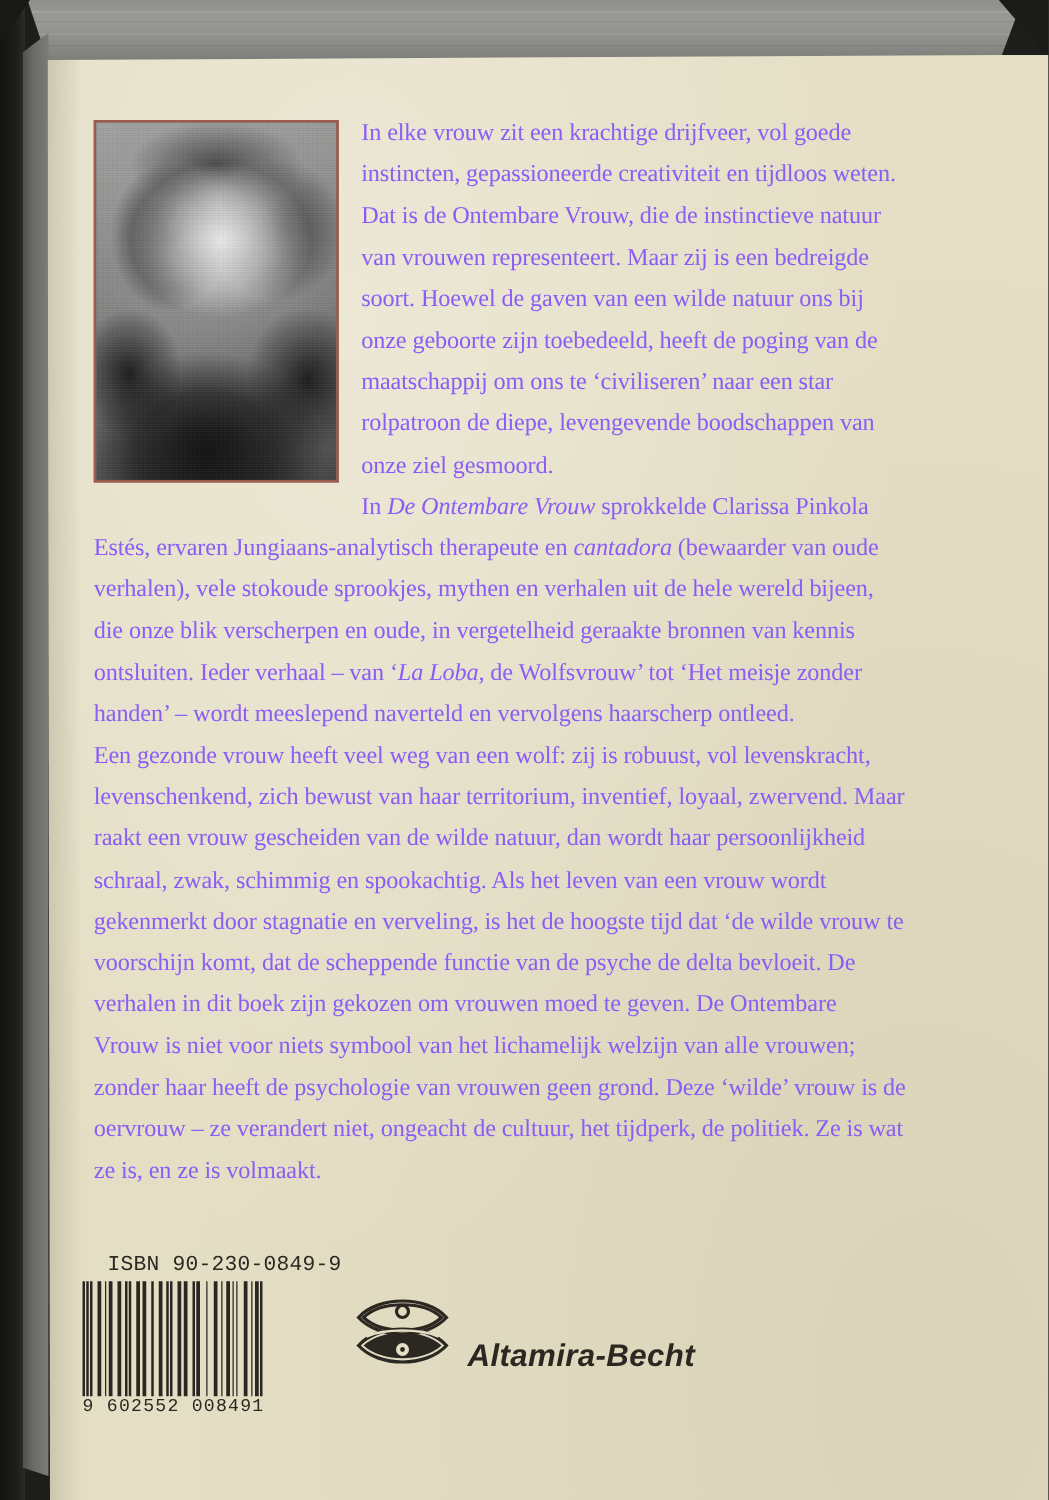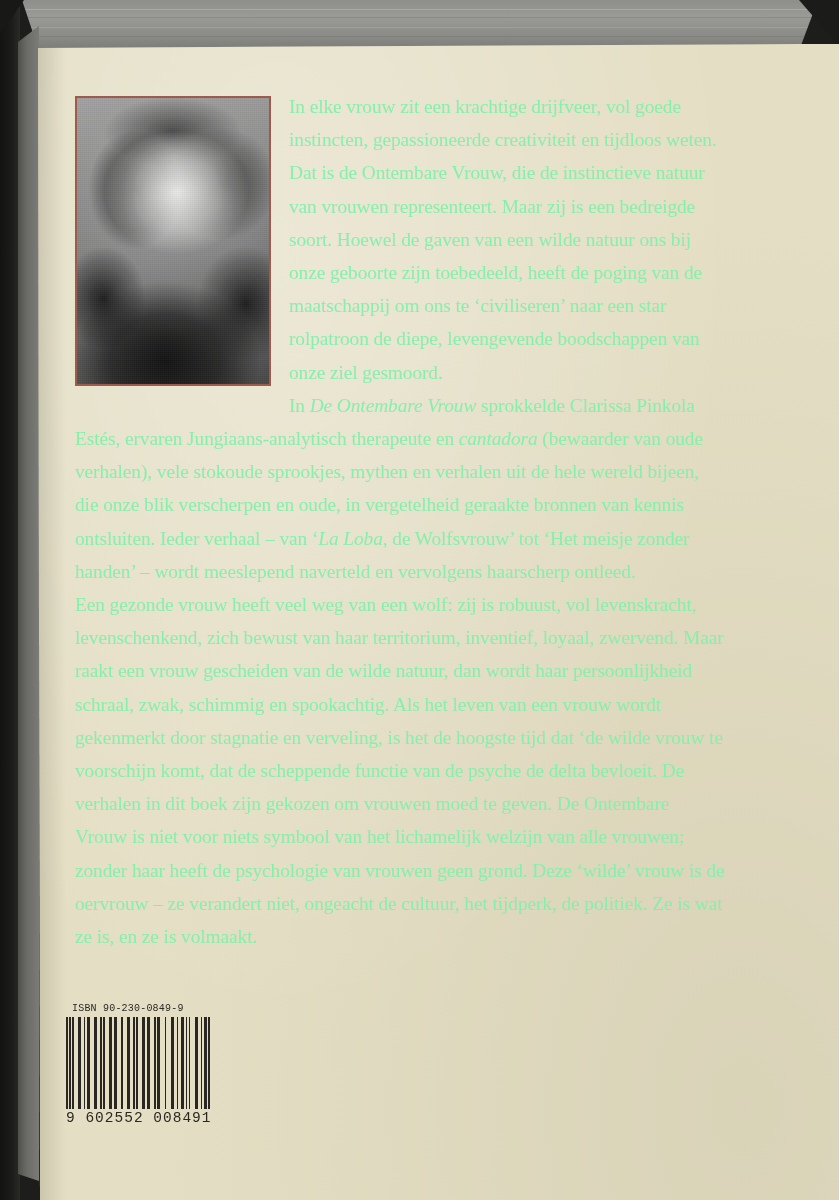--- a/index.html
+++ b/index.html
@@ -90,21 +90,21 @@
     background: linear-gradient(90deg, rgba(110,104,82,0.22) 0%, rgba(110,104,82,0) 100%);
     pointer-events: none;
   }
 
   
   .blurb {
     position: absolute;
     left: 75px;
     top: 90px;
     width: 650px;
-    color: #86efac;
+    color: #8b5cf6;
     font-family: "Liberation Serif", serif;
     font-size: 19.4px;
     line-height: 33.2px;
     text-align: left;
     letter-spacing: -0.1px;
   }
   .blurb p { margin: 0; }
   .blurb em { font-style: italic; }
 
   
@@ -150,24 +150,24 @@
 
   
   .barcode-block {
     position: absolute;
     left: 66px;
     top: 1003px;
     width: 145px;
   }
   .isbn-label {
     font-family: "Liberation Mono", monospace;
-    font-size: 10px;
+    font-size: 17px;
     letter-spacing: 0.2px;
     color: #2b2822;
-    margin-left: 6px;
+    margin-left: 20px;
     margin-bottom: 3px;
     white-space: nowrap;
   }
   .barcode-bars {
     display: flex;
     align-items: flex-end;
     height: 92px;
     background: #e4dec4;
   }
   .barcode-bars i {
@@ -299,14 +299,31 @@
         <i style="width: 1.55px; background: rgb(42, 39, 34);"></i>
         <i style="width: 1.55px; background: transparent;"></i>
         <i style="width: 3.1px; background: rgb(42, 39, 34);"></i>
         <i style="width: 1.55px; background: transparent;"></i>
         <i style="width: 1.55px; background: rgb(42, 39, 34);"></i>
         <i style="width: 1.55px; background: transparent;"></i>
       </div>
     <div class="barcode-digits">9 602552 008491</div>
   </div>
 
+  <div class="publisher-block">
+    <svg class="pub-logo" viewBox="0 0 100 90">
+      <g fill="none" stroke="#2b2822" stroke-width="3.2">
+        <path d="M6 30 C26 8, 74 8, 94 30 C74 52, 26 52, 6 30 Z"></path>
+        <path d="M11 30 C29 13, 71 13, 89 30 C71 47, 29 47, 11 30 Z"></path>
+      </g>
+      <circle cx="50" cy="24" r="6" fill="none" stroke="#2b2822" stroke-width="3.2"></circle>
+      <g>
+        <path d="M6 58 C26 36, 74 36, 94 58 C74 80, 26 80, 6 58 Z" fill="none" stroke="#2b2822" stroke-width="3.2"></path>
+        <path d="M11 58 C29 41, 71 41, 89 58 C71 75, 29 75, 11 58 Z" fill="#2b2822"></path>
+      </g>
+      <circle cx="50" cy="62" r="6.5" fill="#e4dec4"></circle>
+      <circle cx="50" cy="62" r="2.4" fill="#2b2822"></circle>
+      <path d="M14 49 C32 41, 68 41, 86 49" fill="none" stroke="#e4dec4" stroke-width="2.6"></path>
+    </svg>
+    <div class="pub-name">Altamira-Becht</div>
+  </div>
 
 </div>
 
 </body></html>

